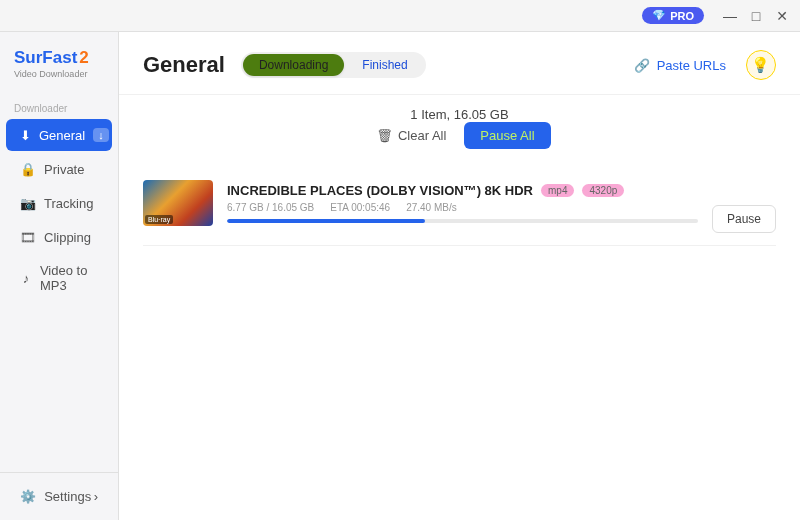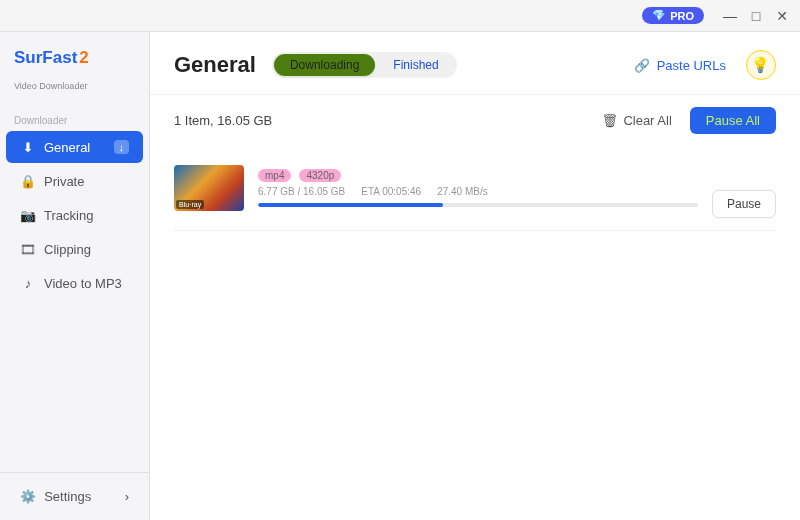--- a/index.html
+++ b/index.html
@@ -53,21 +53,21 @@
       align-items: center;
       justify-content: center;
       border-radius: 3px;
     }
     .app-body {
       display: flex;
       flex: 1;
       overflow: hidden;
     }
     .sidebar {
-      width: 150px;
+      width: 119px;
       background: #f5f5f7;
       border-right: 1px solid #e0e0e0;
       display: flex;
       flex-direction: column;
       padding: 0 0 0 0;
     }
     .sidebar-logo {
       padding: 16px 14px 12px;
       border-bottom: none;
     }
@@ -82,21 +82,21 @@
       color: #2563eb;
     }
     .logo-2 {
       font-size: 17px;
       font-weight: 700;
       color: #f97316;
     }
     .logo-sub {
       font-size: 9px;
       color: #888;
-      margin-top: 13px;
+      margin-top: 1px;
     }
     .sidebar-section-label {
       font-size: 10px;
       color: #aaa;
       padding: 12px 14px 4px;
       font-weight: 500;
       text-transform: none;
     }
     .sidebar-item {
       display: flex;
@@ -219,20 +219,21 @@
       display: flex;
       align-items: center;
       justify-content: center;
       font-size: 15px;
     }
     .toolbar {
       display: flex;
       align-items: center;
       justify-content: space-between;
       padding: 12px 24px;
+      flex-direction: column;
     }
     .items-count {
       font-size: 13px;
       color: #444;
     }
     .toolbar-right {
       display: flex;
       align-items: center;
       gap: 10px;
     }
@@ -437,20 +438,21 @@
       </div>
     </div>
 
     <div class="download-list">
       <div class="download-item">
         <div class="thumbnail">
           <span class="thumbnail-label">Blu·ray</span>
         </div>
         <div class="download-info">
           <div class="download-title">
+            <span>INCREDIBLE PLACES (DOLBY VISION™) 8K HDR</span>
             <span class="tag">mp4</span>
             <span class="tag">4320p</span>
           </div>
           <div class="download-meta">
             <span>6.77 GB / 16.05 GB</span>
             <span>ETA 00:05:46</span>
             <span>27.40 MB/s</span>
           </div>
           <div class="progress-bar-bg">
             <div class="progress-bar-fill" style="width: 42%"></div>

